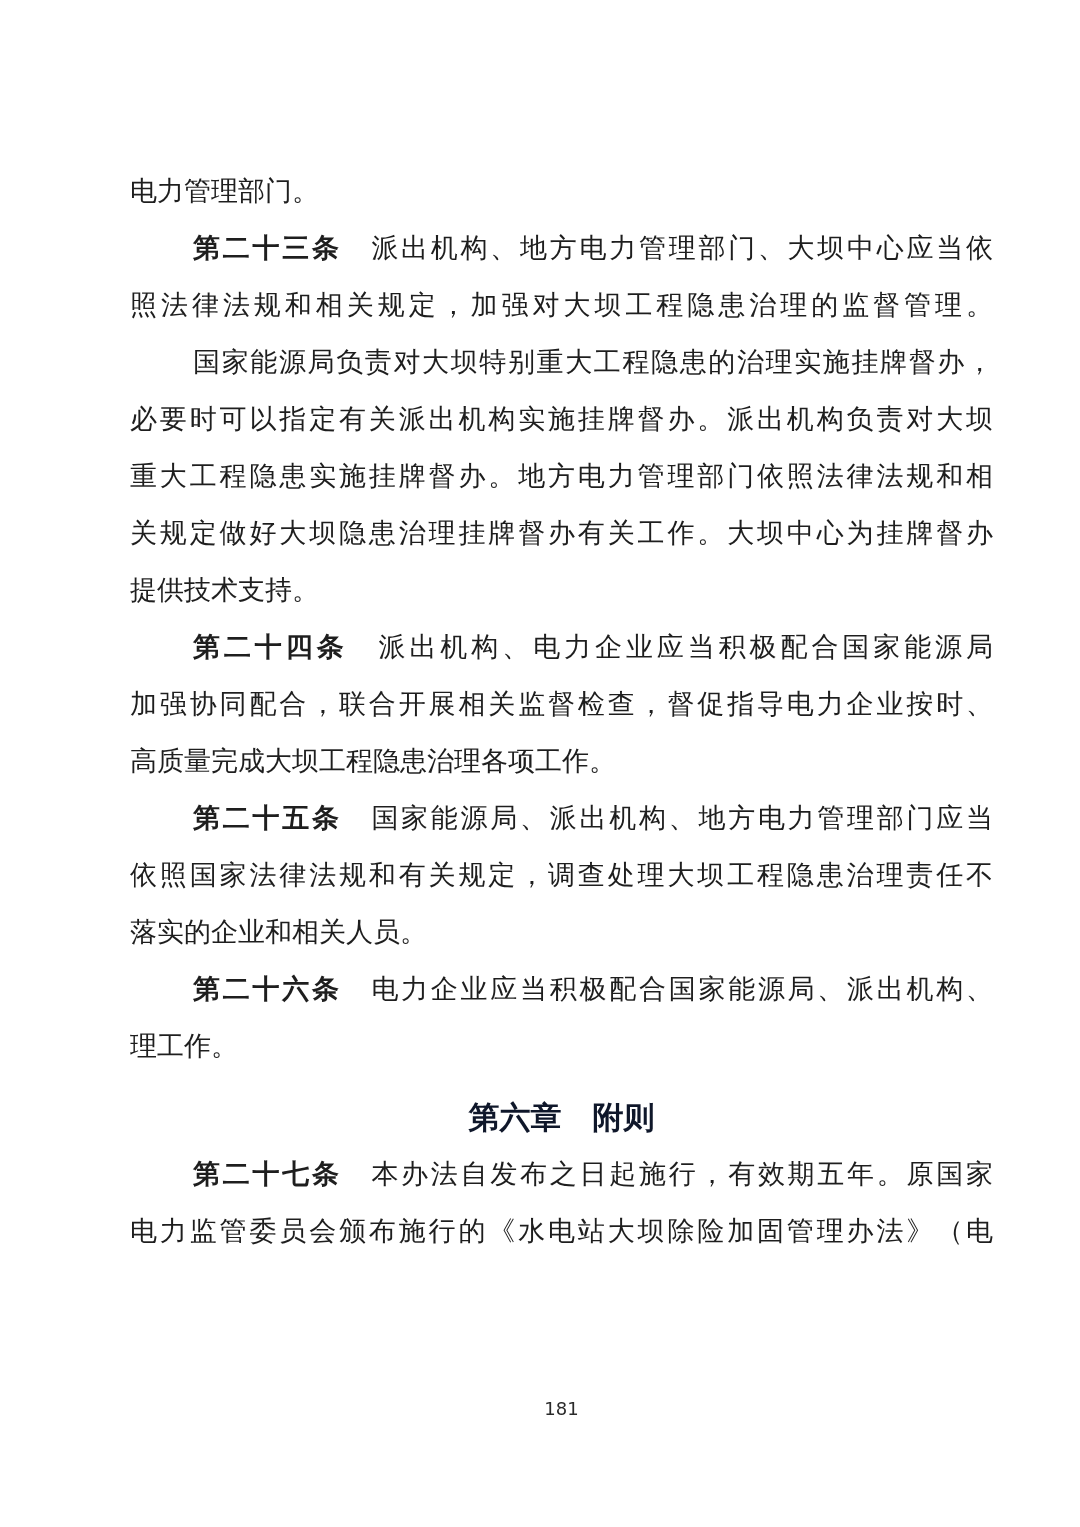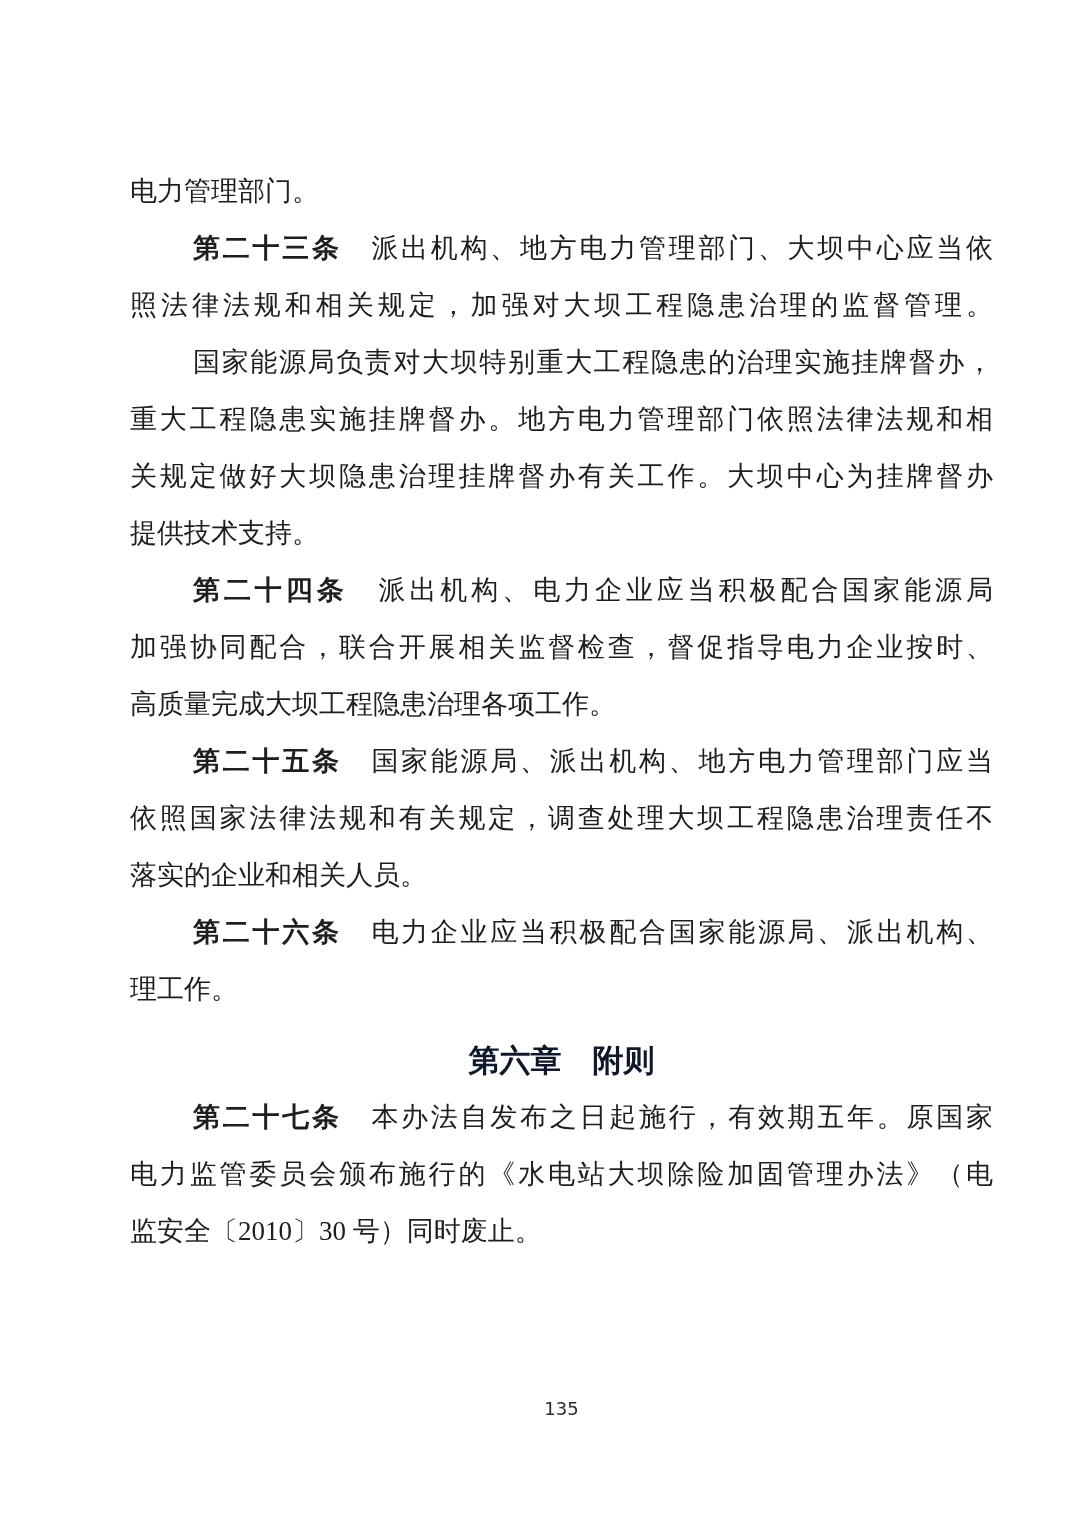--- a/index.html
+++ b/index.html
@@ -64,30 +64,30 @@
 </style>
 </head>
 <body>
 
 <div class="page">
   <div class="doc-body">
       <div class="line"><span>电力管理部门。</span></div>
       <div class="line fill indent"><span class="b">第二十三条</span><span>　派出机构、地方电力管理部门、大坝中心应当依</span></div>
       <div class="line fill"><span>照法律法规和相关规定，加强对大坝工程隐患治理的监督管理。</span></div>
       <div class="line fill indent"><span>国家能源局负责对大坝特别重大工程隐患的治理实施挂牌督办，</span></div>
+      <div class="line fill"><span>必要时可以指定有关派出机构实施挂牌督办。派出机构负责对大坝</span></div>
       <div class="line fill"><span>重大工程隐患实施挂牌督办。地方电力管理部门依照法律法规和相</span></div>
       <div class="line fill"><span>关规定做好大坝隐患治理挂牌督办有关工作。大坝中心为挂牌督办</span></div>
       <div class="line"><span>提供技术支持。</span></div>
       <div class="line fill indent"><span class="b">第二十四条</span><span>　派出机构、电力企业应当积极配合国家能源局</span></div>
       <div class="line fill"><span>加强协同配合，联合开展相关监督检查，督促指导电力企业按时、</span></div>
       <div class="line"><span>高质量完成大坝工程隐患治理各项工作。</span></div>
       <div class="line fill indent"><span class="b">第二十五条</span><span>　国家能源局、派出机构、地方电力管理部门应当</span></div>
       <div class="line fill"><span>依照国家法律法规和有关规定，调查处理大坝工程隐患治理责任不</span></div>
       <div class="line"><span>落实的企业和相关人员。</span></div>
       <div class="line fill indent"><span class="b">第二十六条</span><span>　电力企业应当积极配合国家能源局、派出机构、</span></div>
       <div class="line"><span>理工作。</span></div>
       <div class="line heading"><span class="b">第六章　附则</span></div>
       <div class="line fill indent"><span class="b">第二十七条</span><span>　本办法自发布之日起施行，有效期五年。原国家</span></div>
       <div class="line fill"><span>电力监管委员会颁布施行的《水电站大坝除险加固管理办法》（电</span></div>
-      <div class="line"><span>监安全〔2010〕30 号）同时废止。</span></div>
     </div>
-  <div class="page-number">135</div>
+  <div class="page-number">181</div>
 </div>
 
 </body></html>

